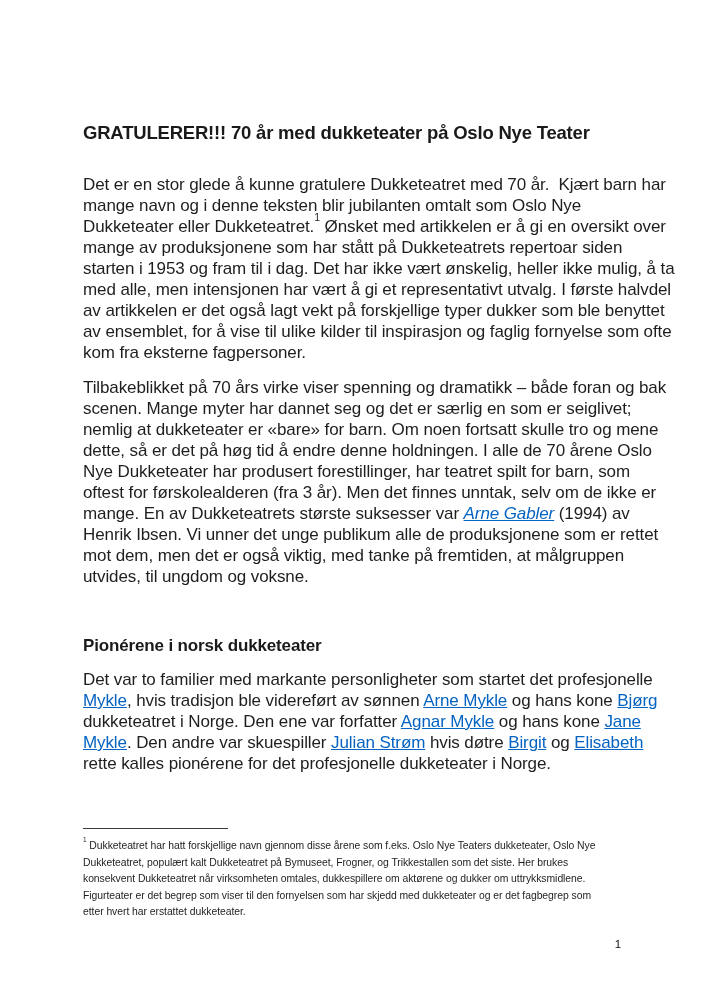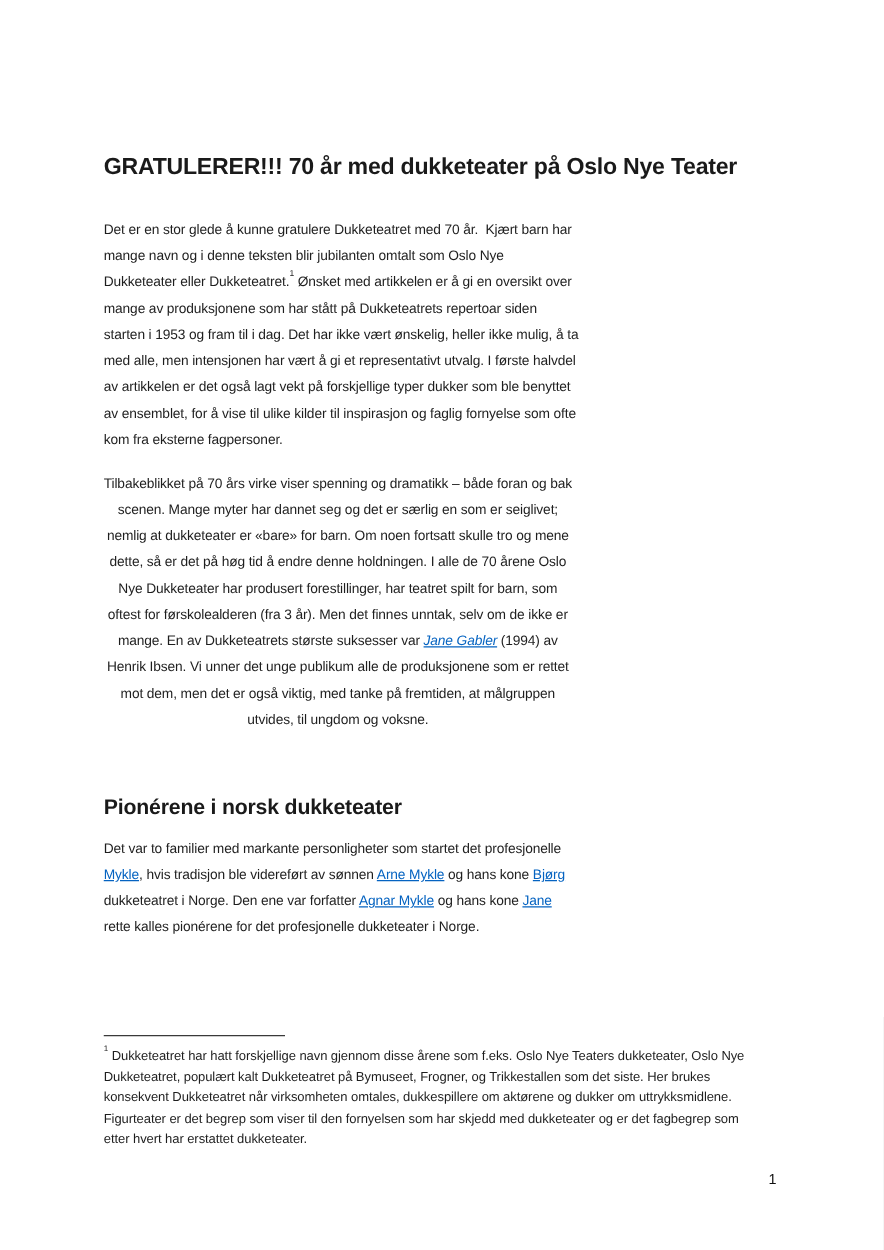--- a/index.html
+++ b/index.html
@@ -12,25 +12,25 @@
     color:#1e1e1e;
     overflow:hidden;
   }
   .doc-title {
     position:absolute; left:83px; top:110px;
     font-size:18.5px; font-weight:700; letter-spacing:-0.2px;
     color:#1a1a1a; white-space:pre;
   }
   .para {
     position:absolute; left:83px;
-    font-size:11px; letter-spacing:-0.1px;
+    font-size:17px; letter-spacing:-0.1px;
   }
   .para .line { height:21px; line-height:21px; white-space:pre; }
   #para-intro      { top:174px; }
-  #para-retrospect { top:377px;text-align:center; }
+  #para-retrospect { top:377px; }
   .section-heading {
     position:absolute; left:83px; top:622px;
     font-size:17px; font-weight:700; letter-spacing:-0.15px;
     color:#1a1a1a; white-space:pre;
   }
   #para-pioneers   { top:669px; }
   .fn-rule {
     position:absolute; left:83px; top:828px;
     width:145px; height:1px; background:#3a3a3a;
   }
@@ -69,32 +69,33 @@
       <div class="line"><span>kom fra eksterne fagpersoner.</span></div>
     </div>
 
   <div class="para" id="para-retrospect">
       <div class="line"><span>Tilbakeblikket på 70 års virke viser spenning og dramatikk – både foran og bak</span></div>
       <div class="line"><span>scenen. Mange myter har dannet seg og det er særlig en som er seiglivet;</span></div>
       <div class="line"><span>nemlig at dukketeater er «bare» for barn. Om noen fortsatt skulle tro og mene</span></div>
       <div class="line"><span>dette, så er det på høg tid å endre denne holdningen. I alle de 70 årene Oslo</span></div>
       <div class="line"><span>Nye Dukketeater har produsert forestillinger, har teatret spilt for barn, som</span></div>
       <div class="line"><span>oftest for førskolealderen (fra 3 år). Men det finnes unntak, selv om de ikke er</span></div>
-      <div class="line"><span>mange. En av Dukketeatrets største suksesser var </span><a href="#" class="lnk it">Jane Gabler</a><span> (1994) av</span></div>
+      <div class="line"><span>mange. En av Dukketeatrets største suksesser var </span><a href="#" class="lnk it">Arne Gabler</a><span> (1994) av</span></div>
       <div class="line"><span>Henrik Ibsen. Vi unner det unge publikum alle de produksjonene som er rettet</span></div>
       <div class="line"><span>mot dem, men det er også viktig, med tanke på fremtiden, at målgruppen</span></div>
       <div class="line"><span>utvides, til ungdom og voksne.</span></div>
     </div>
 
   <h2 class="section-heading">Pionérene i norsk dukketeater</h2>
 
   <div class="para" id="para-pioneers">
       <div class="line"><span>Det var to familier med markante personligheter som startet det profesjonelle</span></div>
       <div class="line"><a href="#" class="lnk">Mykle</a><span>, hvis tradisjon ble videreført av sønnen </span><a href="#" class="lnk">Arne Mykle</a><span> og hans kone </span><a href="#" class="lnk">Bjørg</a></div>
       <div class="line"><span>dukketeatret i Norge. Den ene var forfatter </span><a href="#" class="lnk">Agnar Mykle</a><span> og hans kone </span><a href="#" class="lnk">Jane</a></div>
+      <div class="line"><a href="#" class="lnk">Mykle</a><span>. Den andre var skuespiller </span><a href="#" class="lnk">Julian Strøm</a><span> hvis døtre </span><a href="#" class="lnk">Birgit</a><span> og </span><a href="#" class="lnk">Elisabeth</a></div>
       <div class="line"><span>rette kalles pionérene for det profesjonelle dukketeater i Norge.</span></div>
     </div>
 
   <div class="fn-rule"></div>
 
   <div class="footnote">
       <div class="line"><sup class="fnref">1</sup><span> Dukketeatret har hatt forskjellige navn gjennom disse årene som f.eks. Oslo Nye Teaters dukketeater, Oslo Nye</span></div>
       <div class="line"><span>Dukketeatret, populært kalt Dukketeatret på Bymuseet, Frogner, og Trikkestallen som det siste. Her brukes</span></div>
       <div class="line"><span>konsekvent Dukketeatret når virksomheten omtales, dukkespillere om aktørene og dukker om uttrykksmidlene.</span></div>
       <div class="line"><span>Figurteater er det begrep som viser til den fornyelsen som har skjedd med dukketeater og er det fagbegrep som</span></div>

